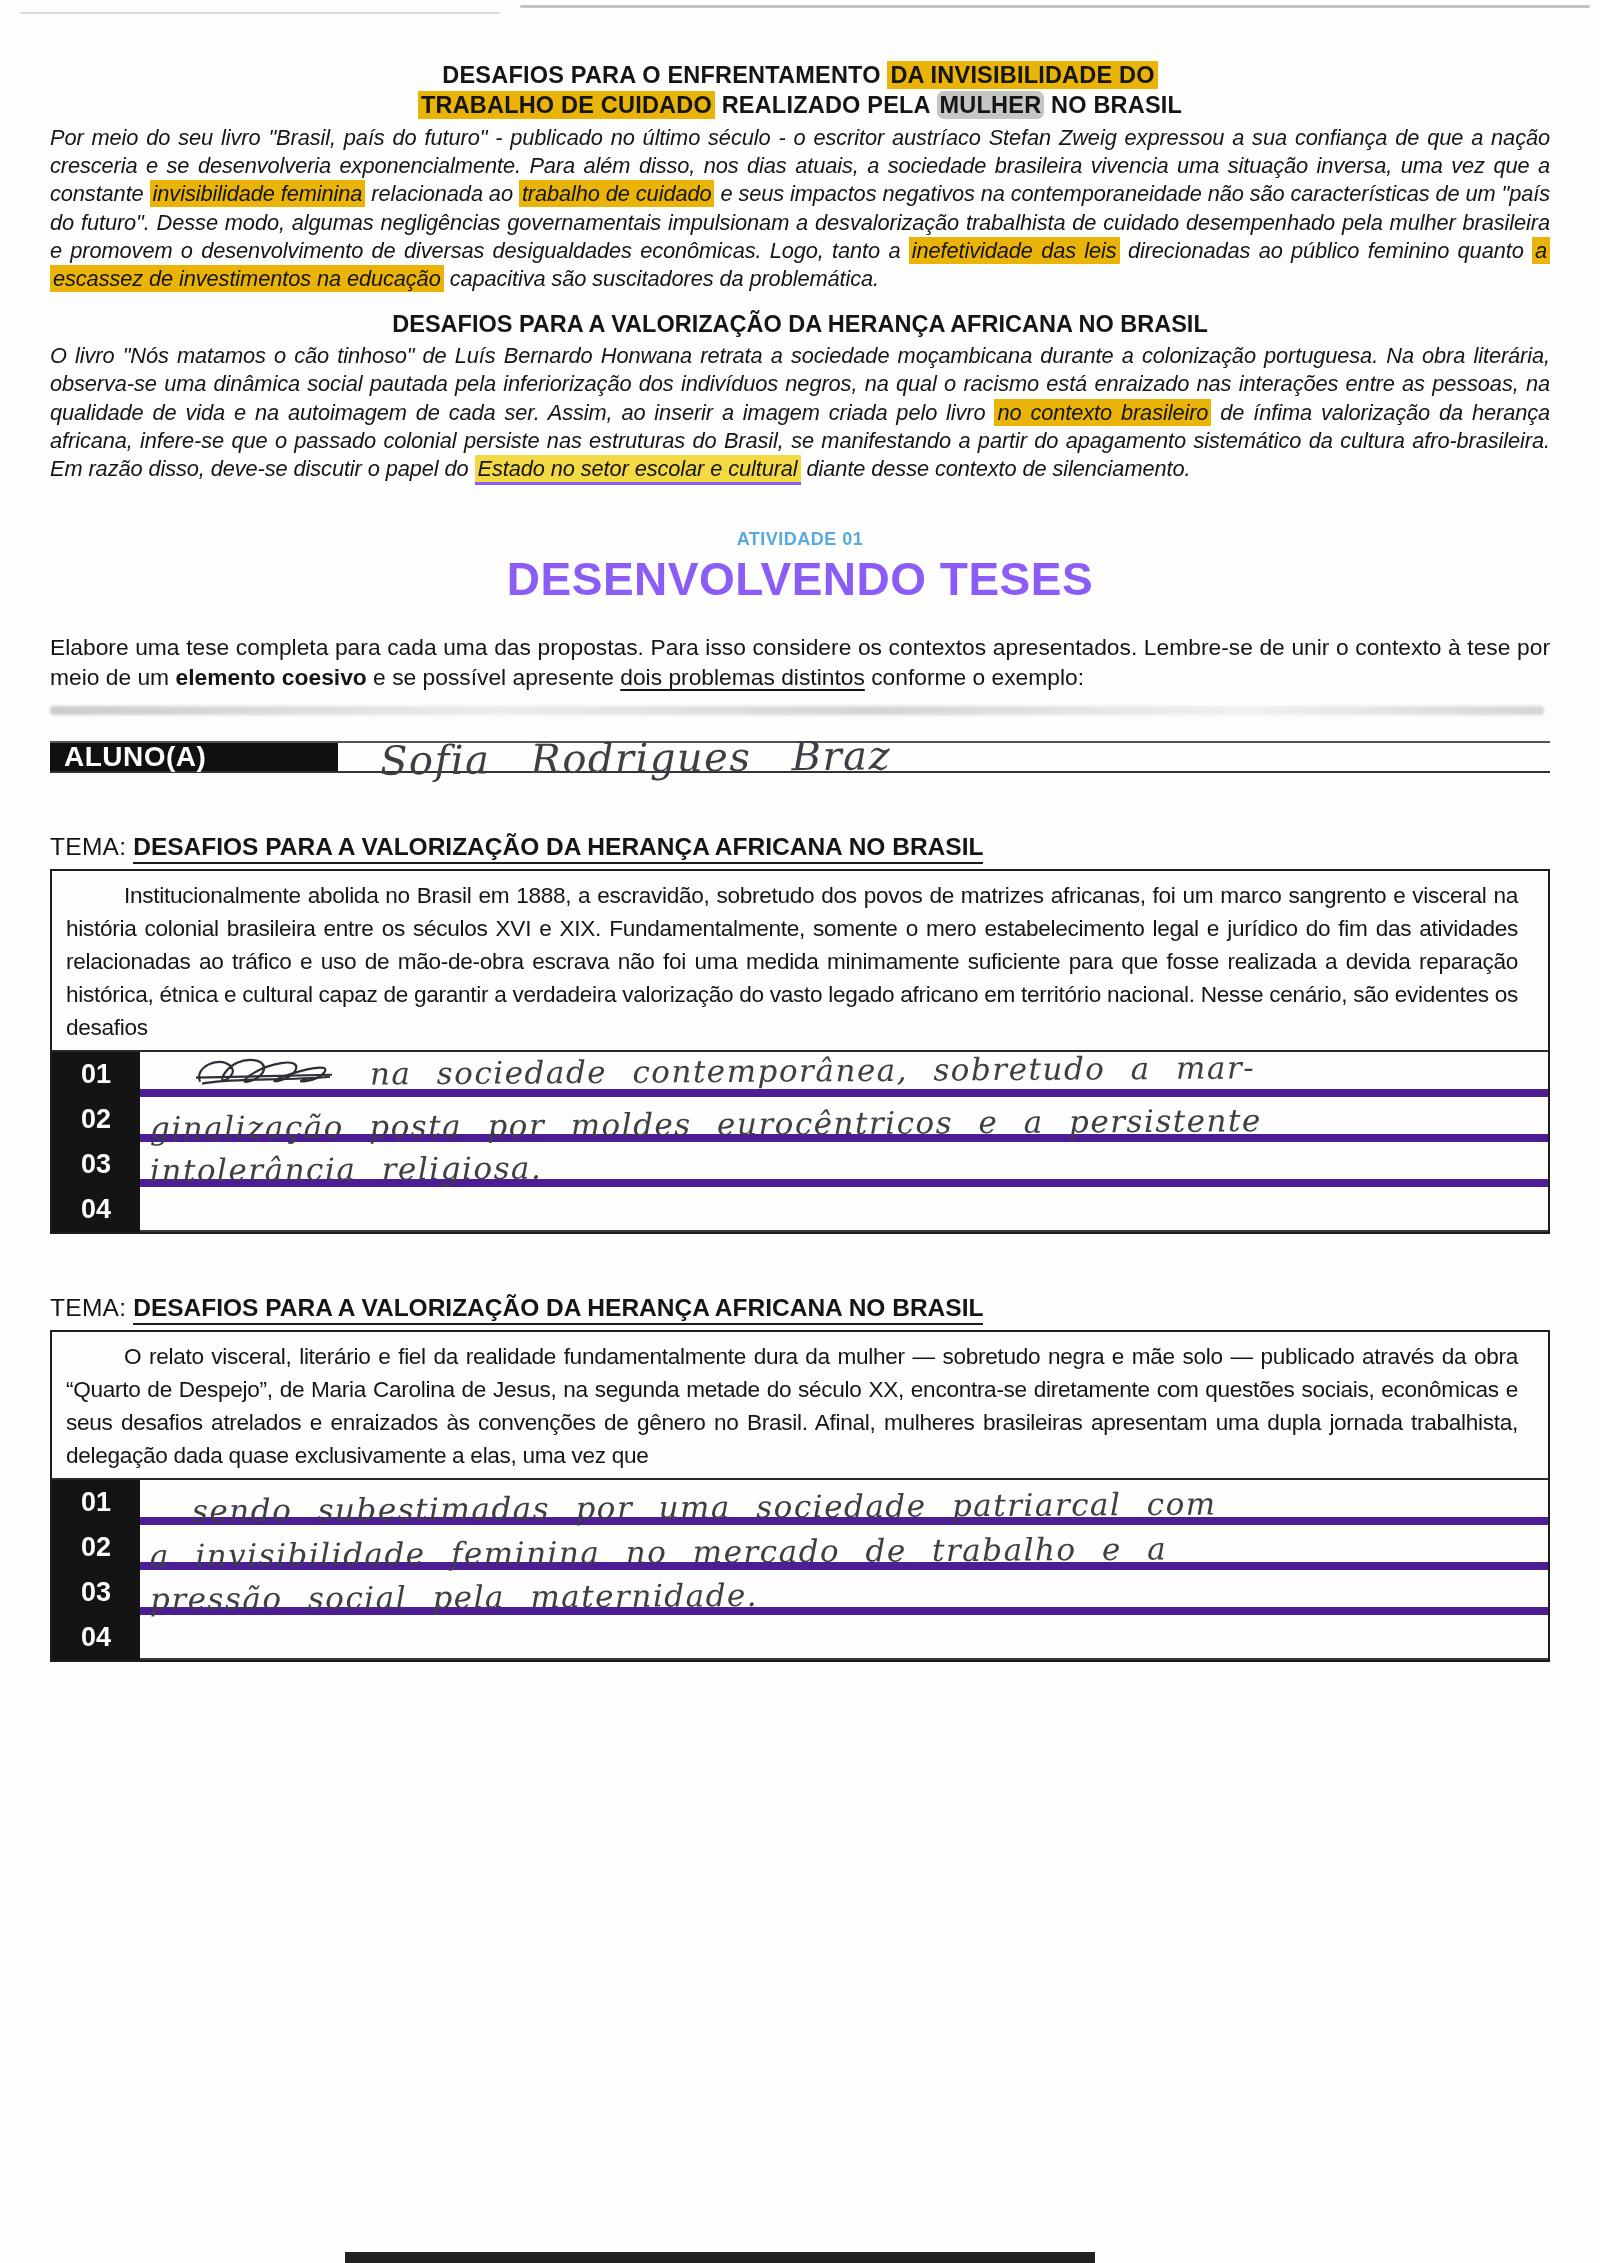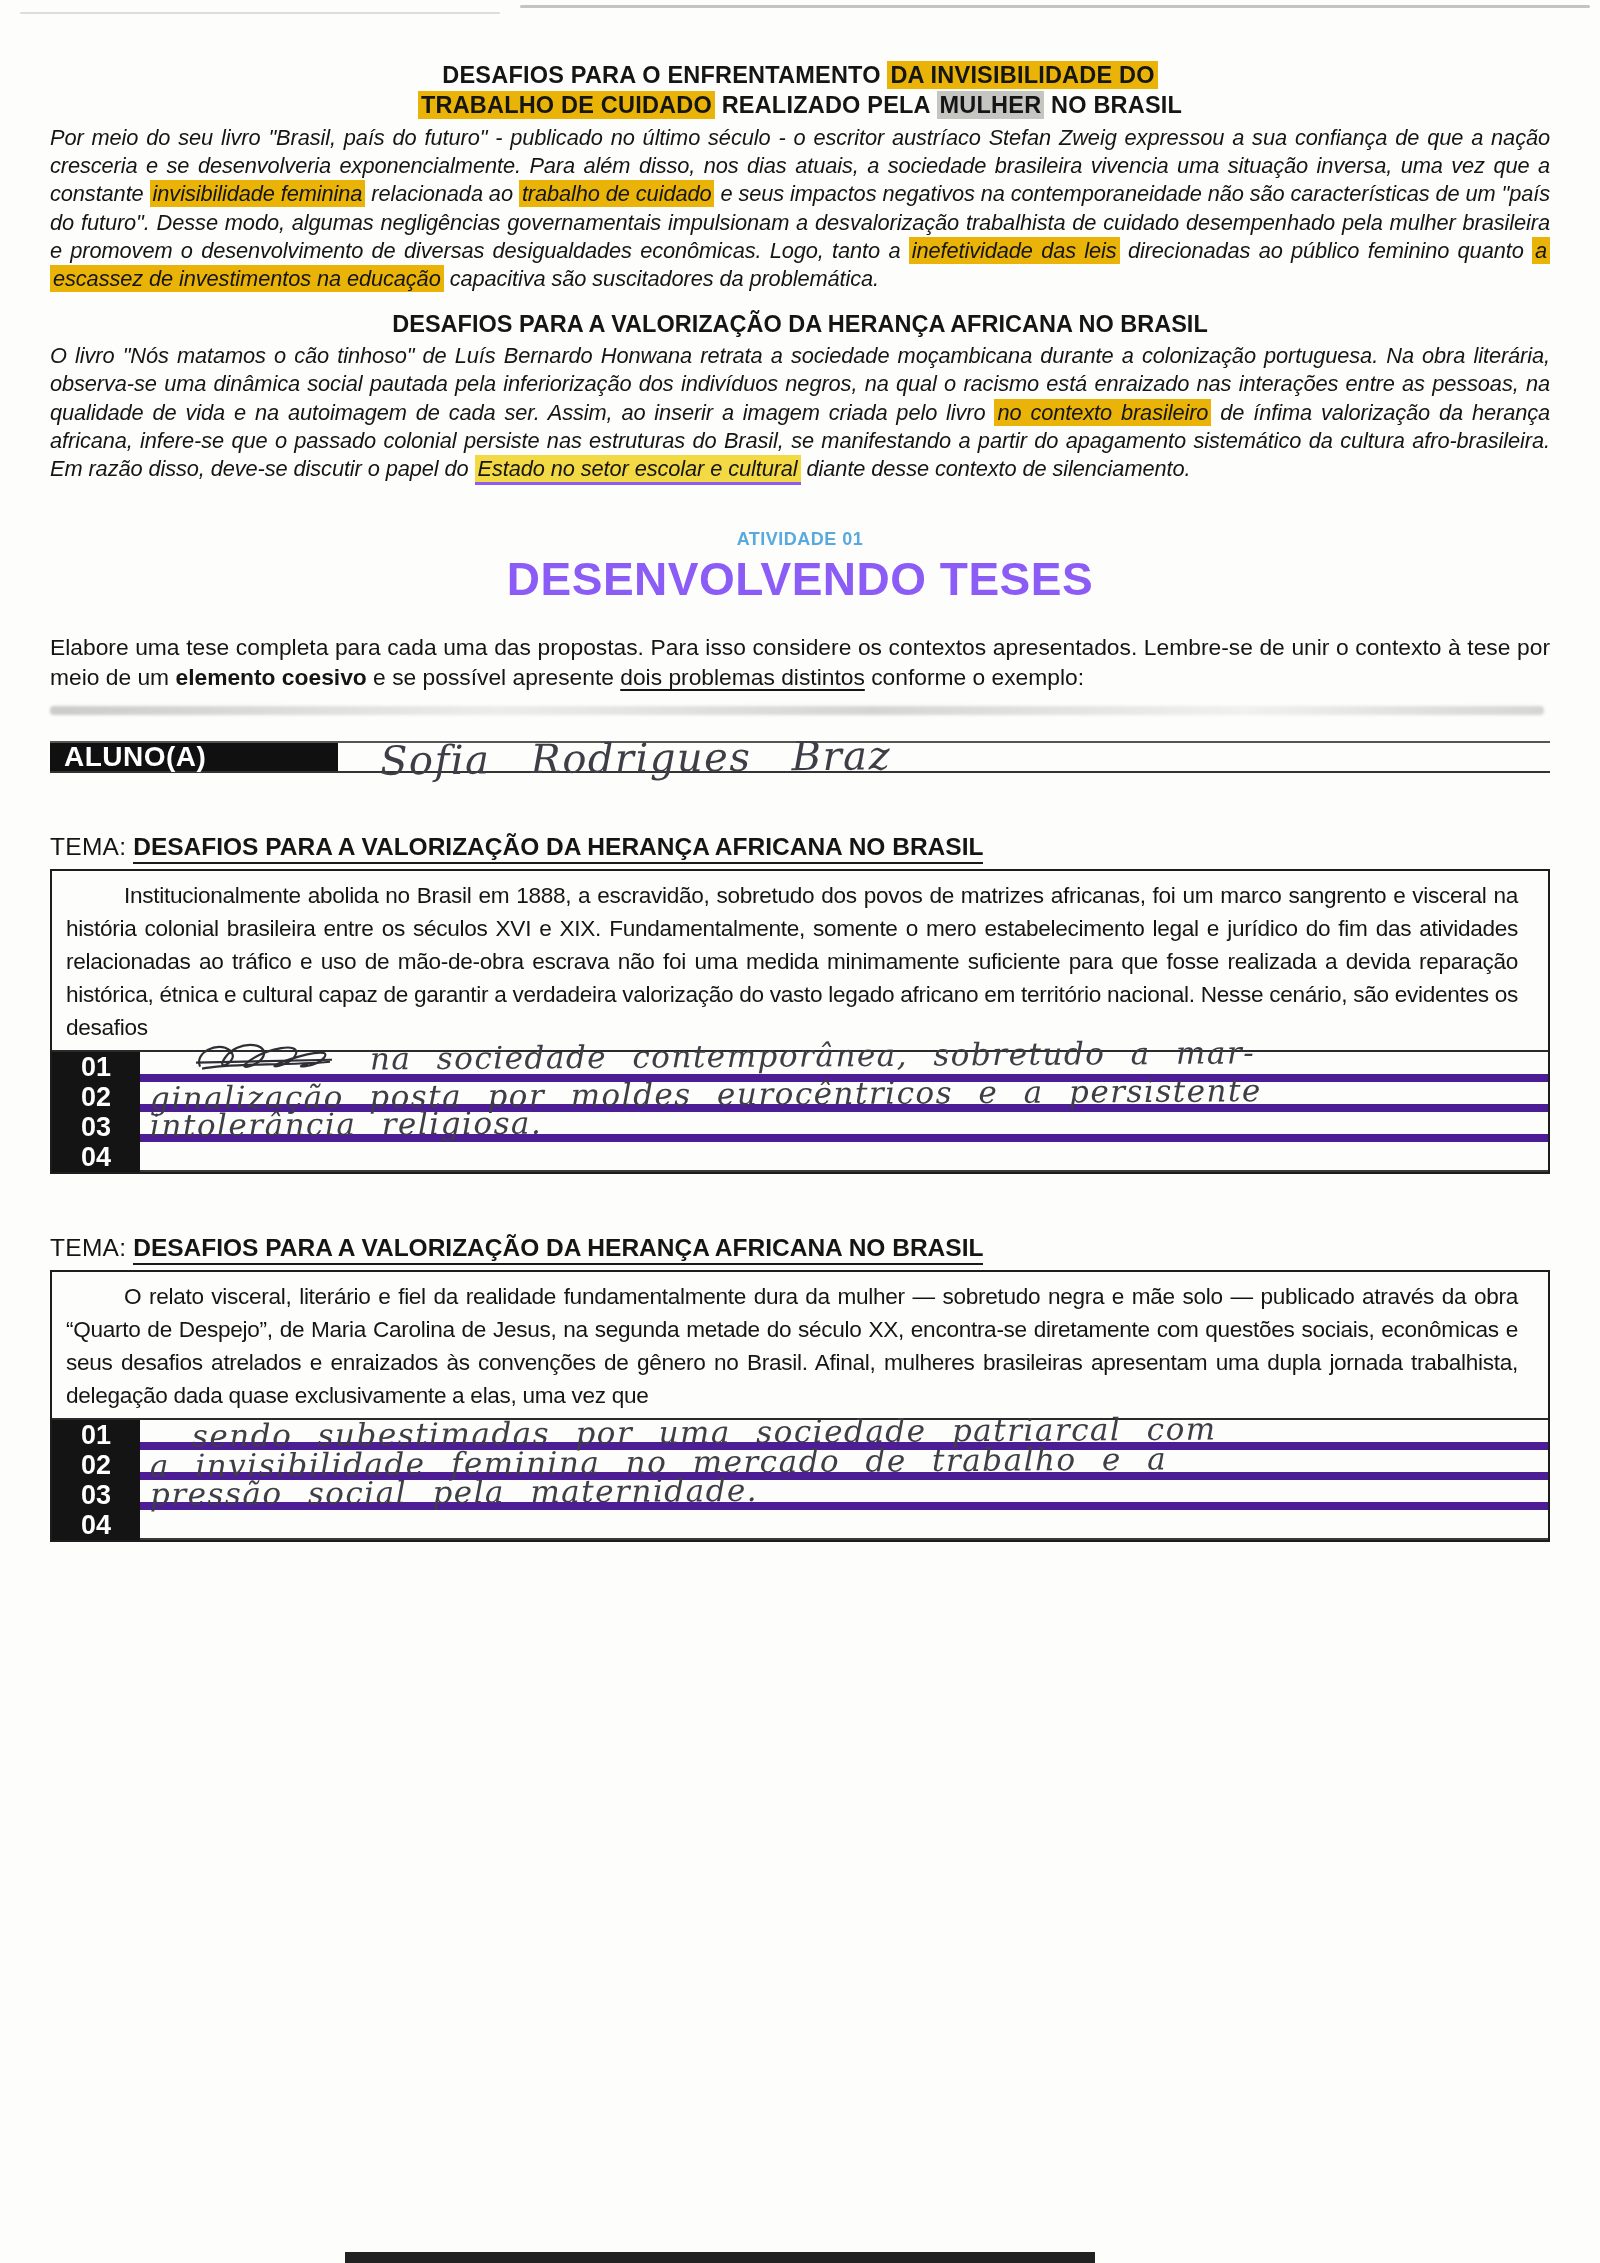--- a/index.html
+++ b/index.html
@@ -24,21 +24,21 @@
   
   .ctx-title { margin-top:60px; text-align:center; font-weight:700;
     font-size:23.5px; line-height:30px; letter-spacing:.2px; }
   .ctx-title2 { margin-top:18px; text-align:center; font-weight:700; font-size:23.5px; }
   .ctx-body { margin-top:4px; text-align:justify; font-style:italic;
     font-size:21.8px; line-height:28.2px; letter-spacing:-.1px; }
 
   .sg-hl  { background:#eab308; padding:1px 3px; box-decoration-break:clone; -webkit-box-decoration-break:clone; }
   .sg-hlu { background:#f3d944; padding:1px 3px; border-bottom:3px solid #8b5cf6;
     box-decoration-break:clone; -webkit-box-decoration-break:clone; }
-  .sg-sm  { background:rgba(128,128,124,.45); padding:1px 3px; }
+  .sg-sm  { background:rgba(128,128,124,.45); padding:1px 3px;border-radius:7px; }
   .sg-b   { font-weight:700; }
   .sg-u   { text-decoration:underline; text-decoration-thickness:2px; text-underline-offset:4px; }
 
   
   .activity-label { margin-top:46px; text-align:center; font-weight:700;
     font-size:18px; color:#58a9dd; letter-spacing:.5px; }
   .activity-title { margin-top:2px; text-align:center; font-weight:700;
     font-size:46px; letter-spacing:.5px; color:#8b5cf6; }
   .instructions { margin-top:26px; text-align:justify; font-size:22.8px; line-height:30px; }
 
@@ -54,21 +54,21 @@
     white-space:nowrap; letter-spacing:1.5px; word-spacing:14px; }
   .student-name.hand { font-size:40px; word-spacing:26px; transform:rotate(-.6deg); }
 
   
   .tema-heading { margin-top:60px; font-size:24.5px; }
   .tema-label { font-weight:400; letter-spacing:.3px; }
   .tema-title { font-weight:700; border-bottom:2.5px solid #1a1a1a; padding-bottom:2px; }
   .tema-box { margin-top:8px; border:2.5px solid #1d1d1d; }
   .box-text { padding:8px 30px 6px 14px; text-align:justify; text-indent:58px;
     font-size:22.6px; line-height:33px; letter-spacing:-.3px; border-bottom:2px solid #2a2a2a; }
-  .line-row { display:flex; height:30px; }
+  .line-row { display:flex; height:45px; }
   .line-num { width:88px; background:#141414; color:#fff; font-weight:700;
     font-size:27px; display:flex; align-items:center; justify-content:center; }
   .line-area { position:relative; flex:1; border-bottom:8px solid #4c1d95; }
   .line-row:last-child .line-area { border-bottom:2px solid #3a3a3a; }
   .line-area .hand { position:absolute; bottom:-8px; left:52px; font-size:31px; transform:rotate(-.4deg); }
   .line-area .hand.flush { left:10px; }
   .scribble { display:inline-block; vertical-align:middle; margin-right:28px; }
 
   [data-interactable] { cursor:default; }
 </style>

